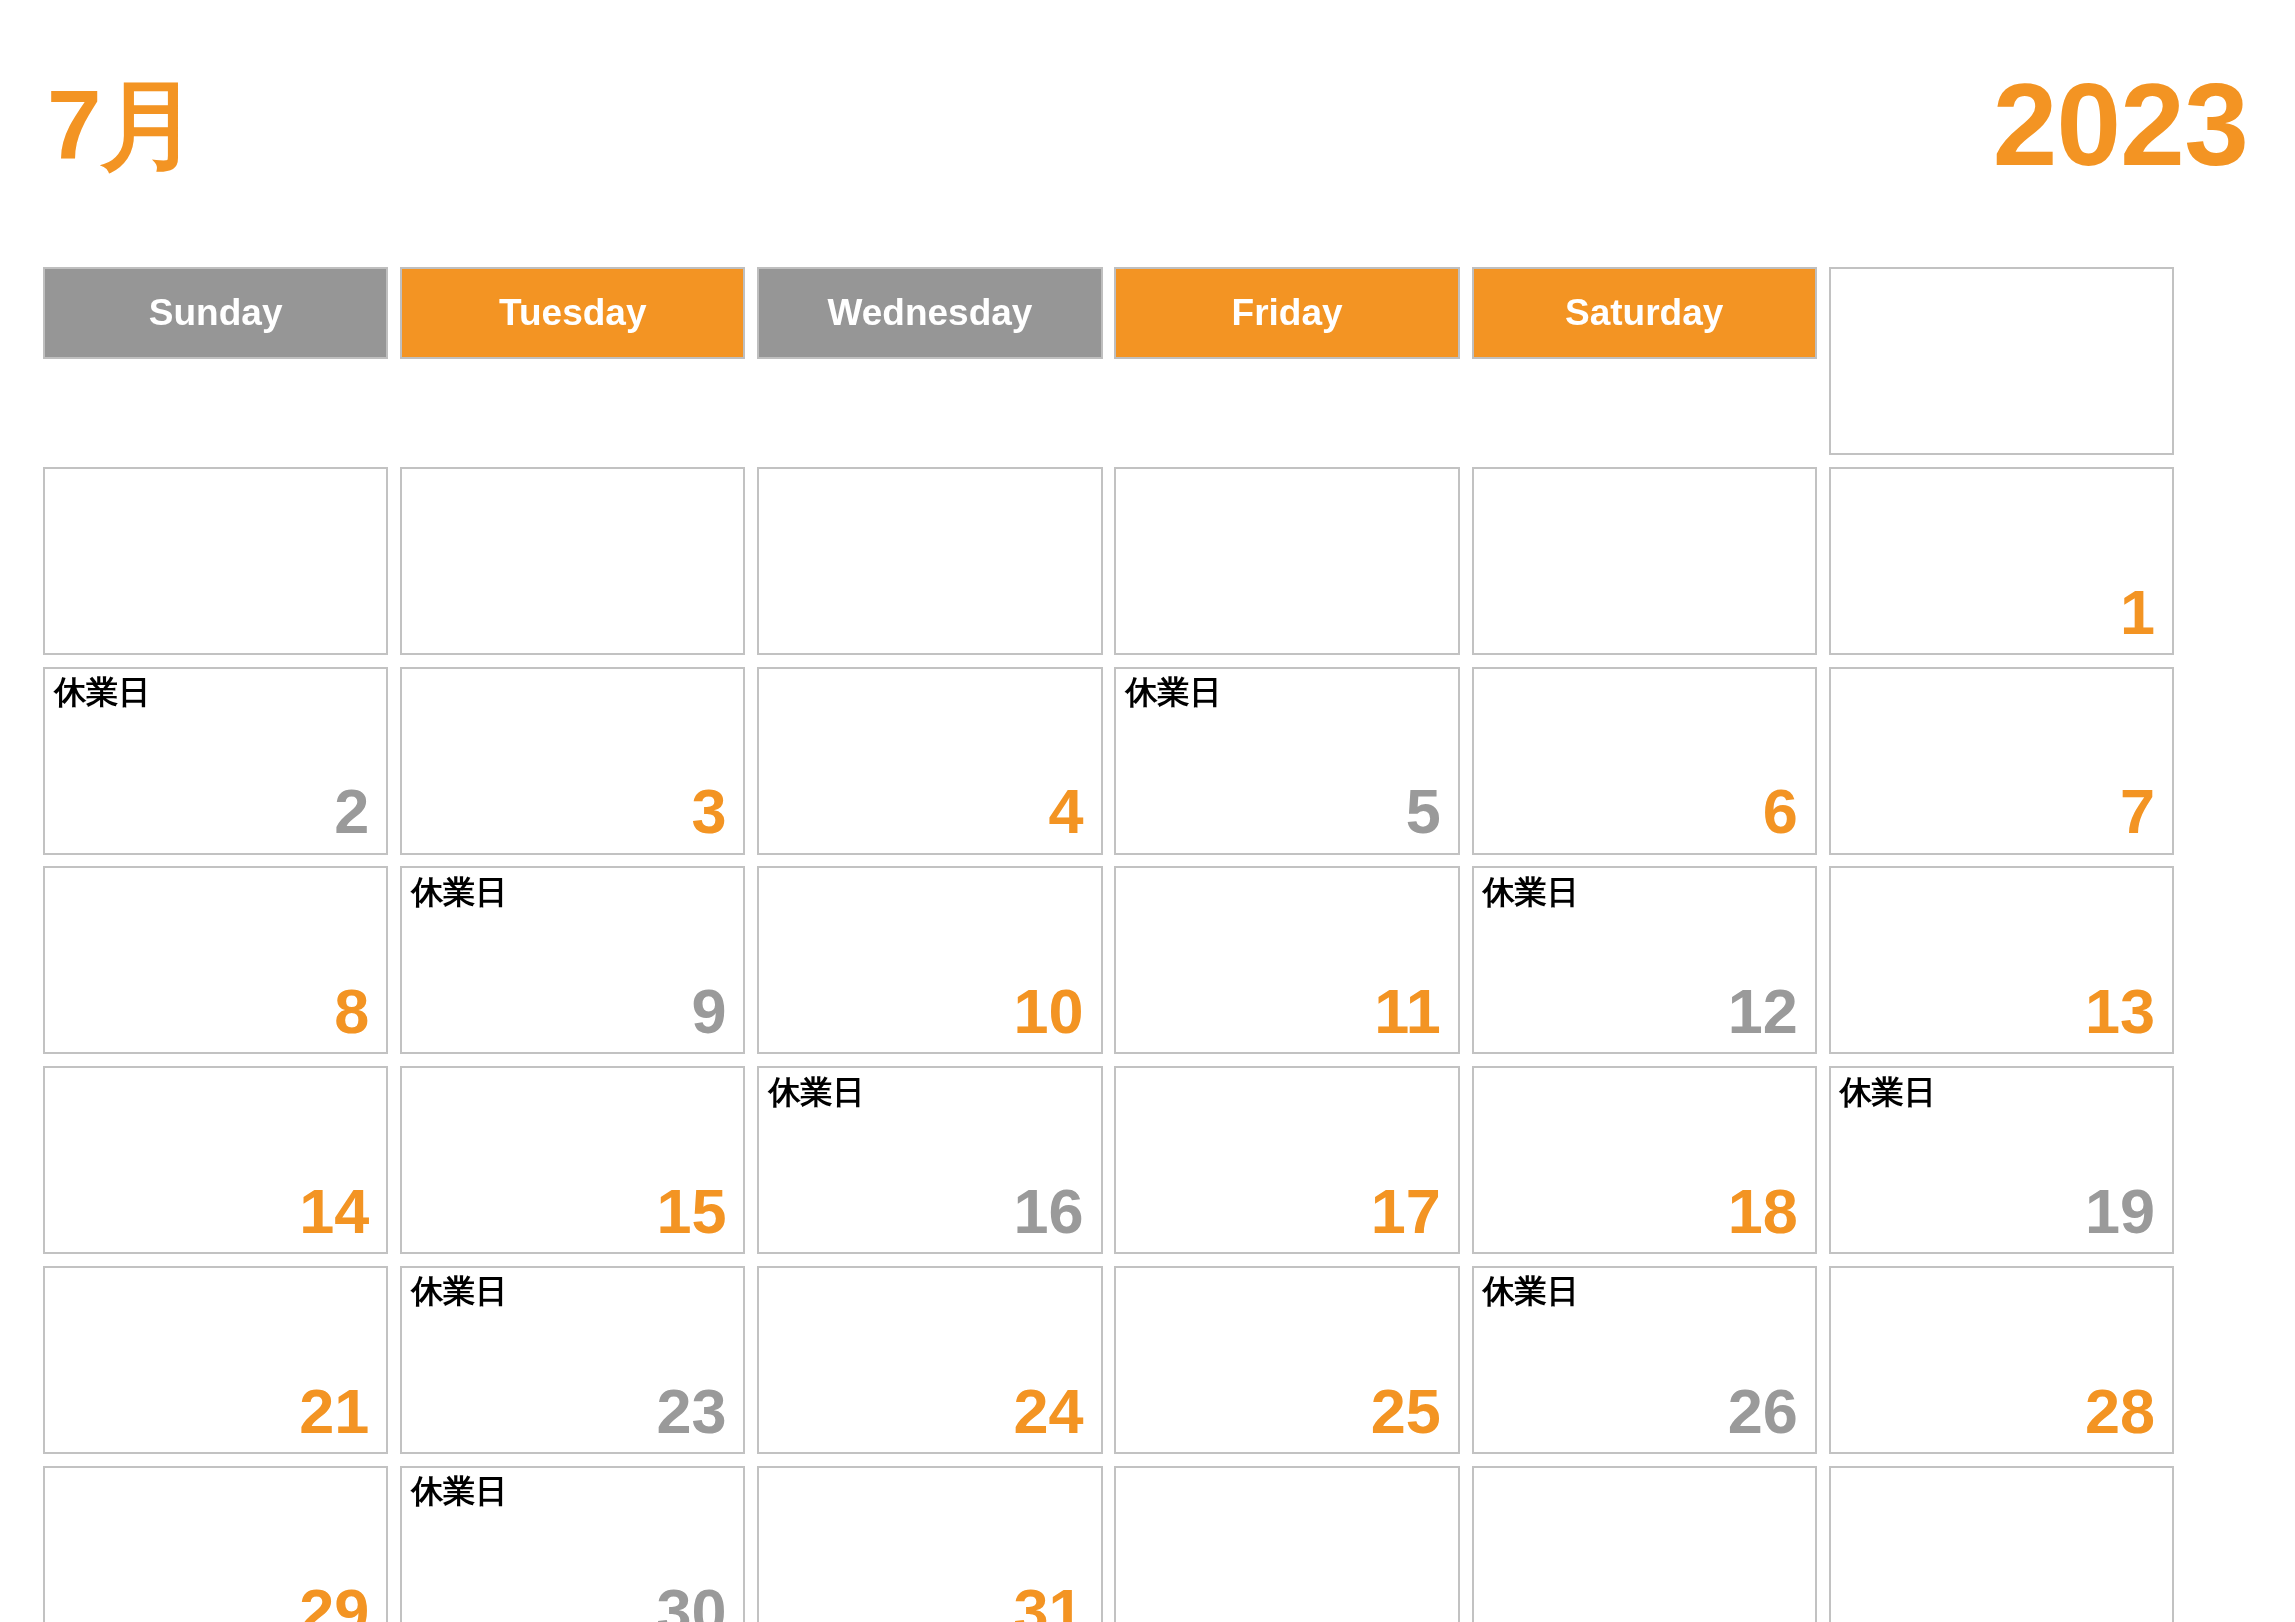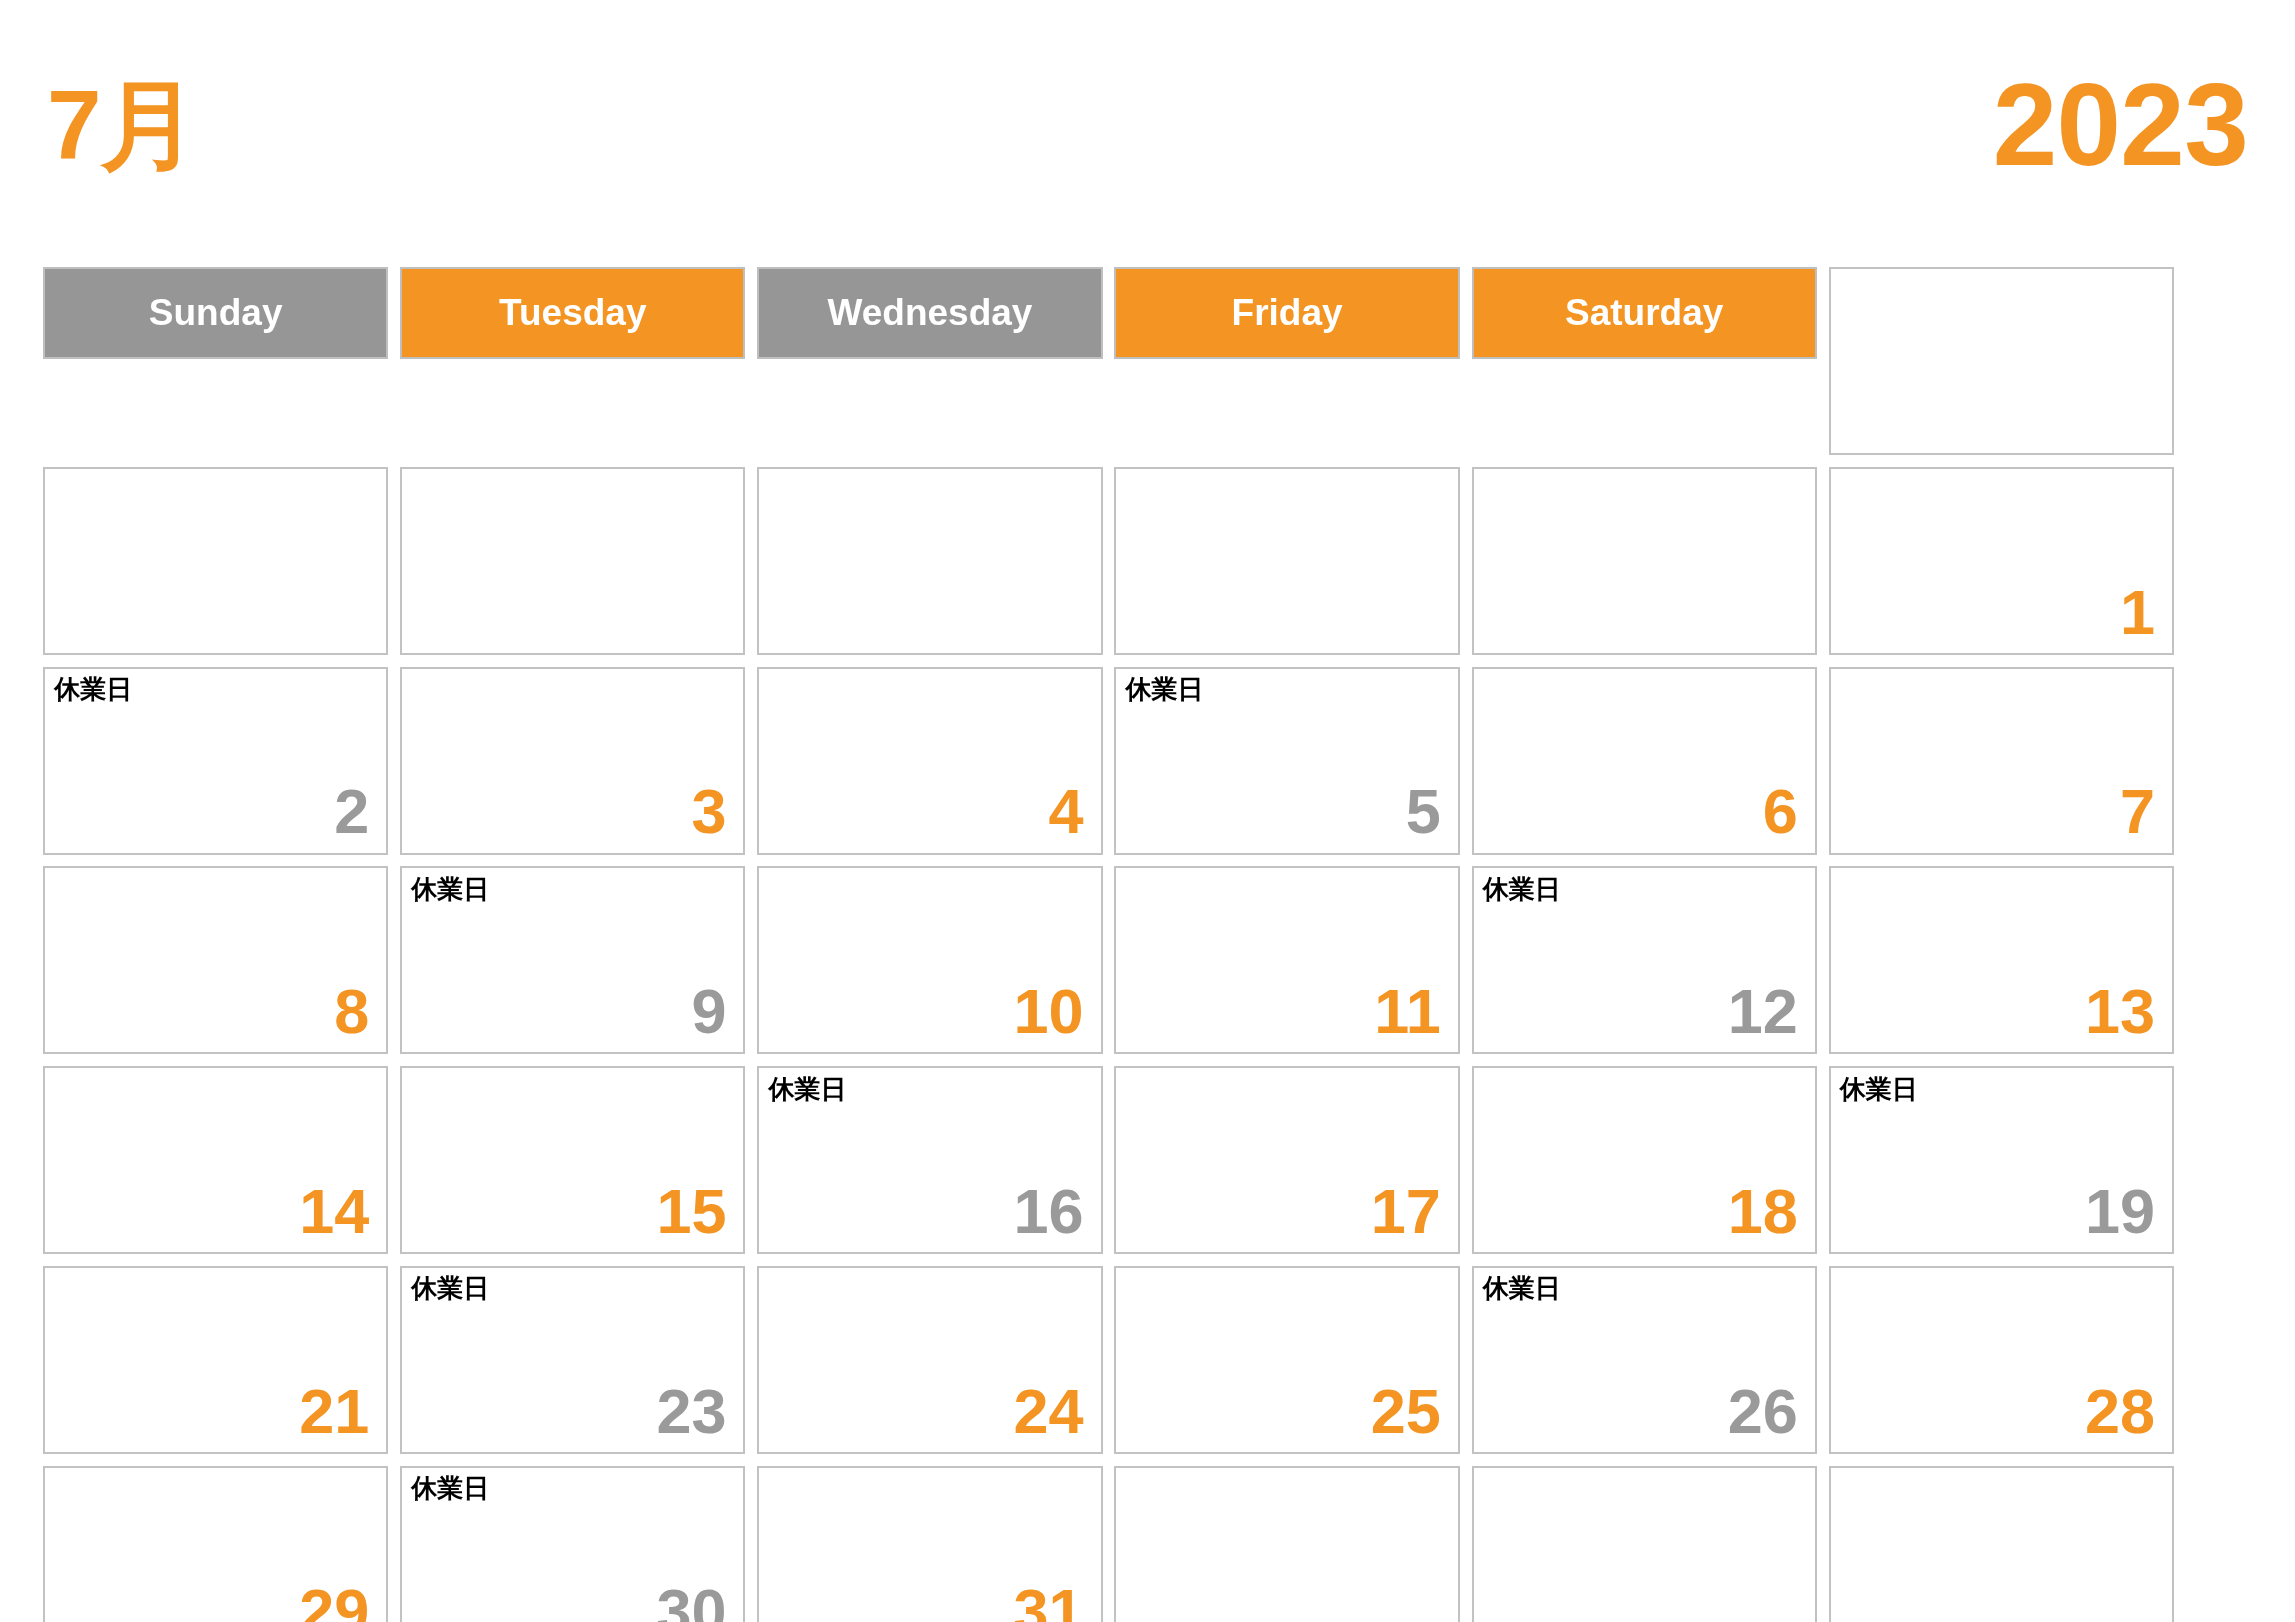--- a/index.html
+++ b/index.html
@@ -79,21 +79,21 @@
     height: 188px;
     box-sizing: border-box;
     border: 2px solid #c2c2c2;
     background: #ffffff;
   }
 
   .cell-note {
     position: absolute;
     left: 9.2px;
     top: 6.5px;
-    font-size: 26px;
+    font-size: 32px;
     font-weight: bold;
     color: #000000;
     line-height: 1.1;
     letter-spacing: 0px;
     font-family: "DejaVu Sans", "Liberation Sans", sans-serif;
   }
 
   .cell-num {
     position: absolute;
     right: 17px;

